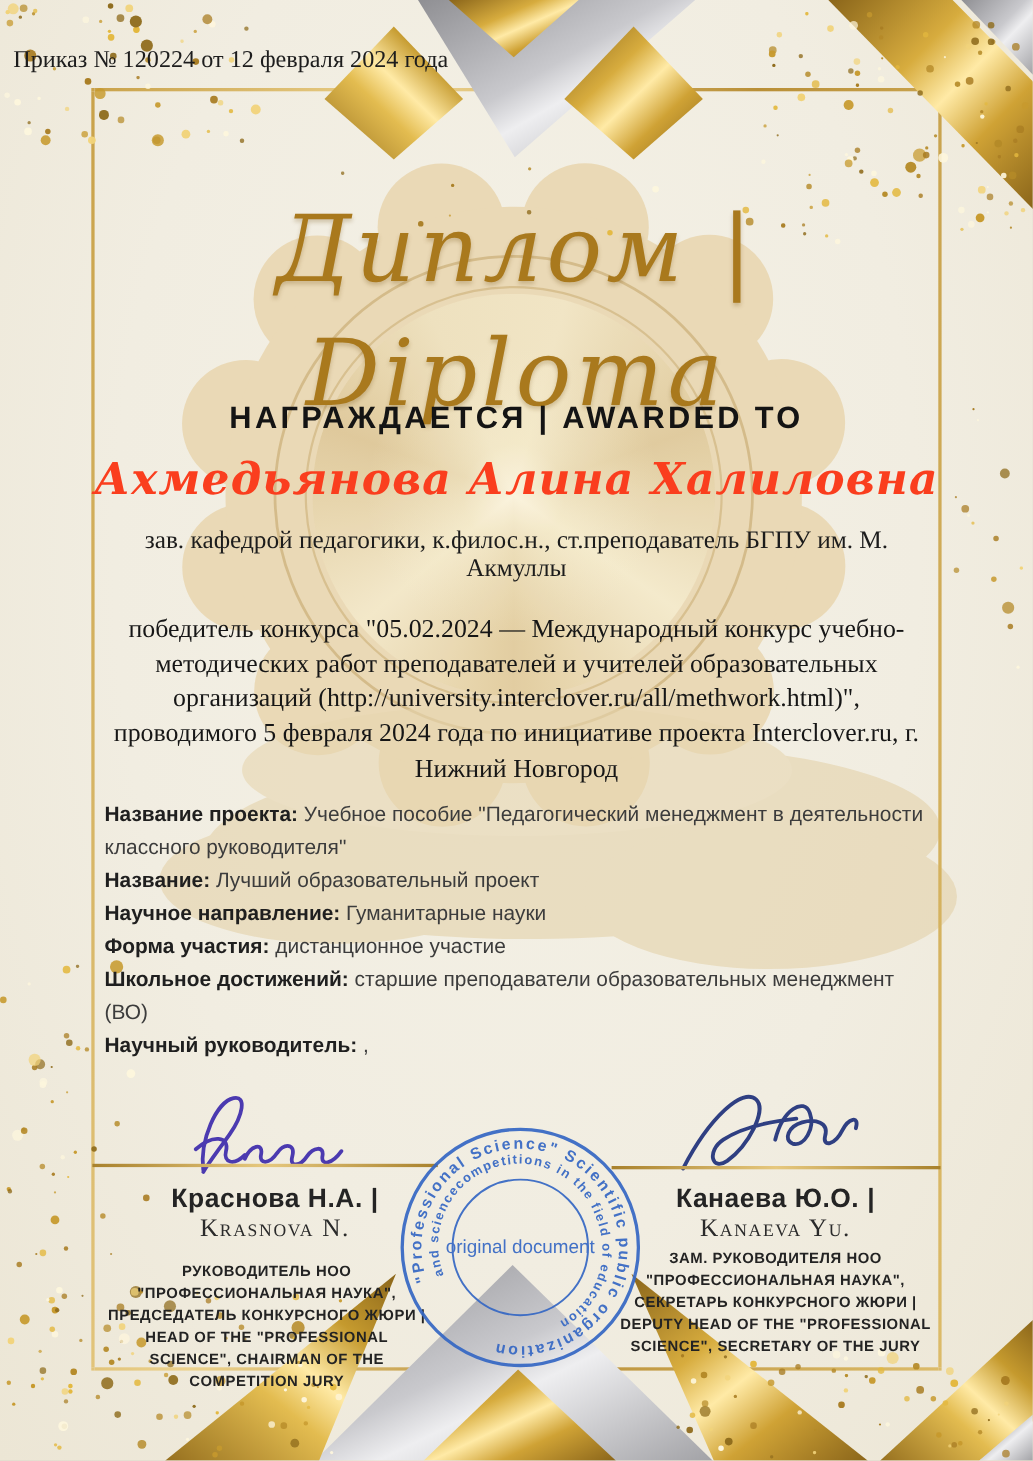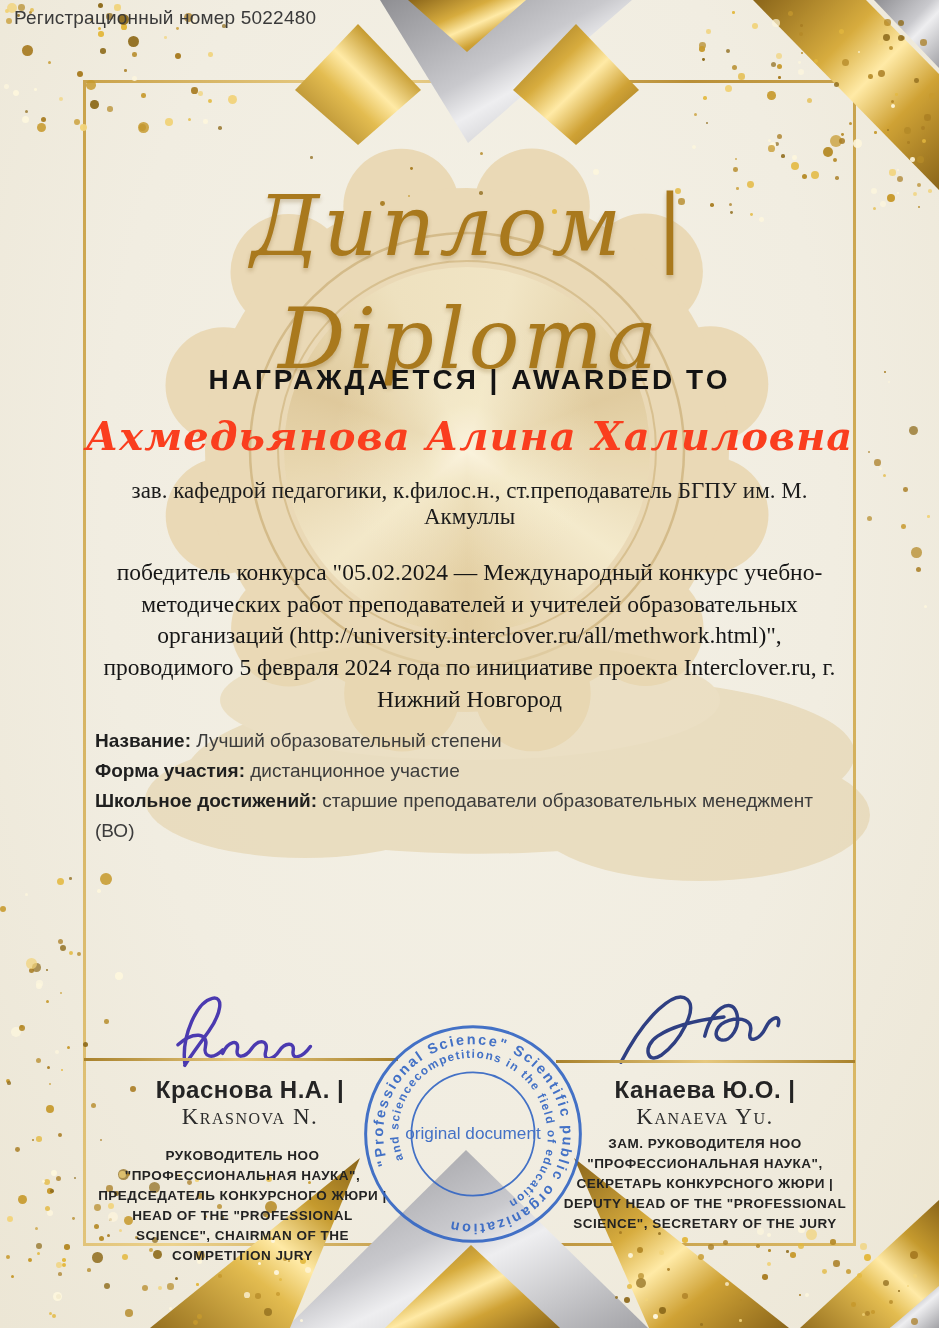--- a/index.html
+++ b/index.html
@@ -493,32 +493,35 @@
       <div style="position: absolute; border-radius: 50%; left: 678px; top: 198px; width: 6.5px; height: 6.5px; background: rgb(181, 138, 40); opacity: 0.8;"></div>
       <div style="position: absolute; border-radius: 50%; left: 408px; top: 195px; width: 2.4px; height: 2.4px; background: rgb(199, 154, 46); opacity: 0.77;"></div>
       <div style="position: absolute; border-radius: 50%; left: 675px; top: 188px; width: 6.2px; height: 6.2px; background: rgb(227, 184, 62); opacity: 0.81;"></div>
       <div style="position: absolute; border-radius: 50%; left: 410px; top: 167px; width: 2.8px; height: 2.8px; background: rgb(168, 124, 34); opacity: 0.95;"></div>
       <div style="position: absolute; border-radius: 50%; left: 552px; top: 209px; width: 5.1px; height: 5.1px; background: rgb(227, 184, 62); opacity: 0.94;"></div>
       <div style="position: absolute; border-radius: 50%; left: 480px; top: 152px; width: 3.3px; height: 3.3px; background: rgb(181, 138, 40); opacity: 0.84;"></div>
       <div style="position: absolute; border-radius: 50%; left: 479px; top: 191px; width: 3.5px; height: 3.5px; background: rgb(143, 108, 29); opacity: 0.79;"></div>
     </div>
 
   <div class="layer txt">
-    <div class="abs reg-line">Регистрационный номер 5022480</div>
+    <div class="abs order-line">Приказ № 120224 от 12 февраля 2024 года</div>
 
     <div class="abs center-col diploma-title">Диплом | Diploma</div>
     <div class="abs center-col awarded-label">НАГРАЖДАЕТСЯ | AWARDED TO</div>
     <div class="abs center-col recipient-name">Ахмедьянова Алина Халиловна</div>
     <div class="abs center-col recipient-position">зав. кафедрой педагогики, к.филос.н., ст.преподаватель БГПУ им. М. Акмуллы</div>
     <div class="abs contest-text">победитель конкурса "05.02.2024 — Международный конкурс учебно-методических работ преподавателей и учителей образовательных организаций (http://university.interclover.ru/all/methwork.html)", проводимого 5 февраля 2024 года по инициативе проекта Interclover.ru, г. Нижний Новгород</div>
 
     <div class="abs details">
-      <div><span class="dl">Название:</span><span class="dv"> Лучший образовательный степени</span></div>
+      <div><span class="dl">Название проекта:</span><span class="dv"> Учебное пособие "Педагогический менеджмент в деятельности классного руководителя"</span></div>
+      <div><span class="dl">Название:</span><span class="dv"> Лучший образовательный проект</span></div>
+      <div><span class="dl">Научное направление:</span><span class="dv"> Гуманитарные науки</span></div>
       <div><span class="dl">Форма участия:</span><span class="dv"> дистанционное участие</span></div>
       <div><span class="dl">Школьное достижений:</span><span class="dv"> старшие преподаватели образовательных менеджмент (ВО)</span></div>
+      <div><span class="dl">Научный руководитель:</span><span class="dv"> ,</span></div>
     </div>
 
     <div>
       <svg class="abs" style="left:150px;top:988px;" width="190" height="86" viewBox="0 0 200 100">
         <g fill="none" stroke="#4b3ab0" stroke-width="4" stroke-linecap="round">
           <path d="M30 88 C26 56 44 16 62 12 C76 9 72 30 58 50 C46 67 36 80 30 90"></path>
           <path d="M22 66 C40 50 58 52 54 68 C51 80 62 84 74 72"></path>
           <path d="M74 76 C80 62 94 58 91 72 C89 82 100 82 108 70 C116 59 128 60 124 74 C121 85 132 85 140 73 C146 64 158 62 156 73 C154 84 166 82 176 68"></path>
         </g>
       </svg>

